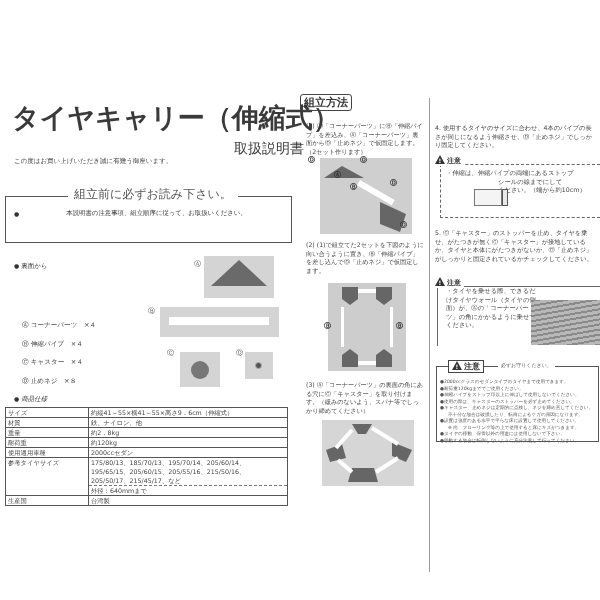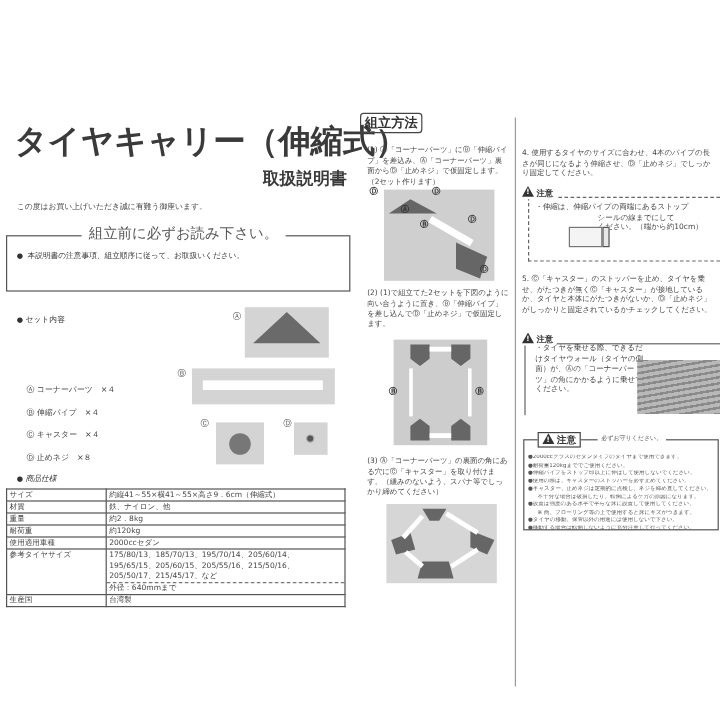--- a/index.html
+++ b/index.html
@@ -3,27 +3,27 @@
 <meta charset="utf-8">
 <style>
   * { box-sizing: border-box; margin: 0; padding: 0; }
   html, body { width: 600px; height: 600px; background: #ffffff; overflow: hidden; }
   body { position: relative; font-family: "DejaVu Sans", "Liberation Sans", sans-serif; color: #333; }
 
   .abs { position: absolute; }
 
   
   .main-title { left: 12px; top: 100px; font-size: 27px; letter-spacing: 0px; color: #3a3a3a; white-space: nowrap; font-weight: bold; }
-  .sub-title { left: 219px; top: 140px; font-size: 14px; color: #3a3a3a; white-space: nowrap; font-weight: bold; }
-  .greeting { left: 14px; top: 168px; font-size: 6.5px; color: #444; white-space: nowrap; }
+  .sub-title { left: 234px; top: 140px; font-size: 14px; color: #3a3a3a; white-space: nowrap; }
+  .greeting { left: 14px; top: 157px; font-size: 6.5px; color: #444; white-space: nowrap; }
 
   .notice-box { left: 5px; top: 196px; width: 287px; height: 47px; border: 1px solid #555; }
   .notice-title { left: 68px; top: 186px; background: #fff; padding: 0 6px; font-size: 12px; color: #555; white-space: nowrap; }
   .notice-list { left: 14px; top: 209px; width: 276px; font-size: 6.4px; line-height: 9px; color: #333; }
-  .notice-list li { list-style: none; position: relative; padding-left: 9px; }
+  .notice-list li { list-style: none; position: relative; padding-left: 9px; text-align: center; }
   .notice-list li::before { content: "●"; position: absolute; left: 0; top: 0; font-size: 6px; }
 
   .set-title { left: 14px; top: 262px; font-size: 6.5px; color: #333; white-space: nowrap; }
   .set-title::before, .spec-title::before { content: "● "; font-size: 6px; }
   .parts-list { left: 22px; top: 278px; font-size: 6.6px; line-height: 18.5px; color: #444; white-space: nowrap; margin-top: 38px; }
 
   .photo { background: #d4d4d4; }
   .photo-a { left: 204px; top: 256px; width: 70px; height: 42px; }
   .photo-b { left: 160px; top: 307px; width: 119px; height: 30px; }
   .photo-b .pipe { position: absolute; left: 9px; top: 10px; width: 100px; height: 8px; background: #fff; }
@@ -90,21 +90,21 @@
 <h1 class="abs main-title">タイヤキャリー（伸縮式）</h1>
 <div class="abs sub-title">取扱説明書</div>
 <div class="abs greeting">この度はお買い上げいただき誠に有難う御座います。</div>
 
 <div class="abs notice-box"></div>
 <div class="abs notice-title">組立前に必ずお読み下さい。</div>
 <ul class="abs notice-list">
   <li>本説明書の注意事項、組立順序に従って、お取扱いください。</li>
 </ul>
 
-<div class="abs set-title">セット内容</div>
+<div class="abs set-title">裏面から</div>
 <div class="abs parts-list">
   <div>Ⓐ コーナーパーツ　×４</div>
   <div>Ⓑ 伸縮パイプ　×４</div>
   <div>Ⓒ キャスター　×４</div>
   <div>Ⓓ 止めネジ　×８</div>
 </div>
 
 <span class="abs lbl lbl-a">Ⓐ</span>
 <div class="abs photo photo-a">
     <div class="corner-shape"></div>

